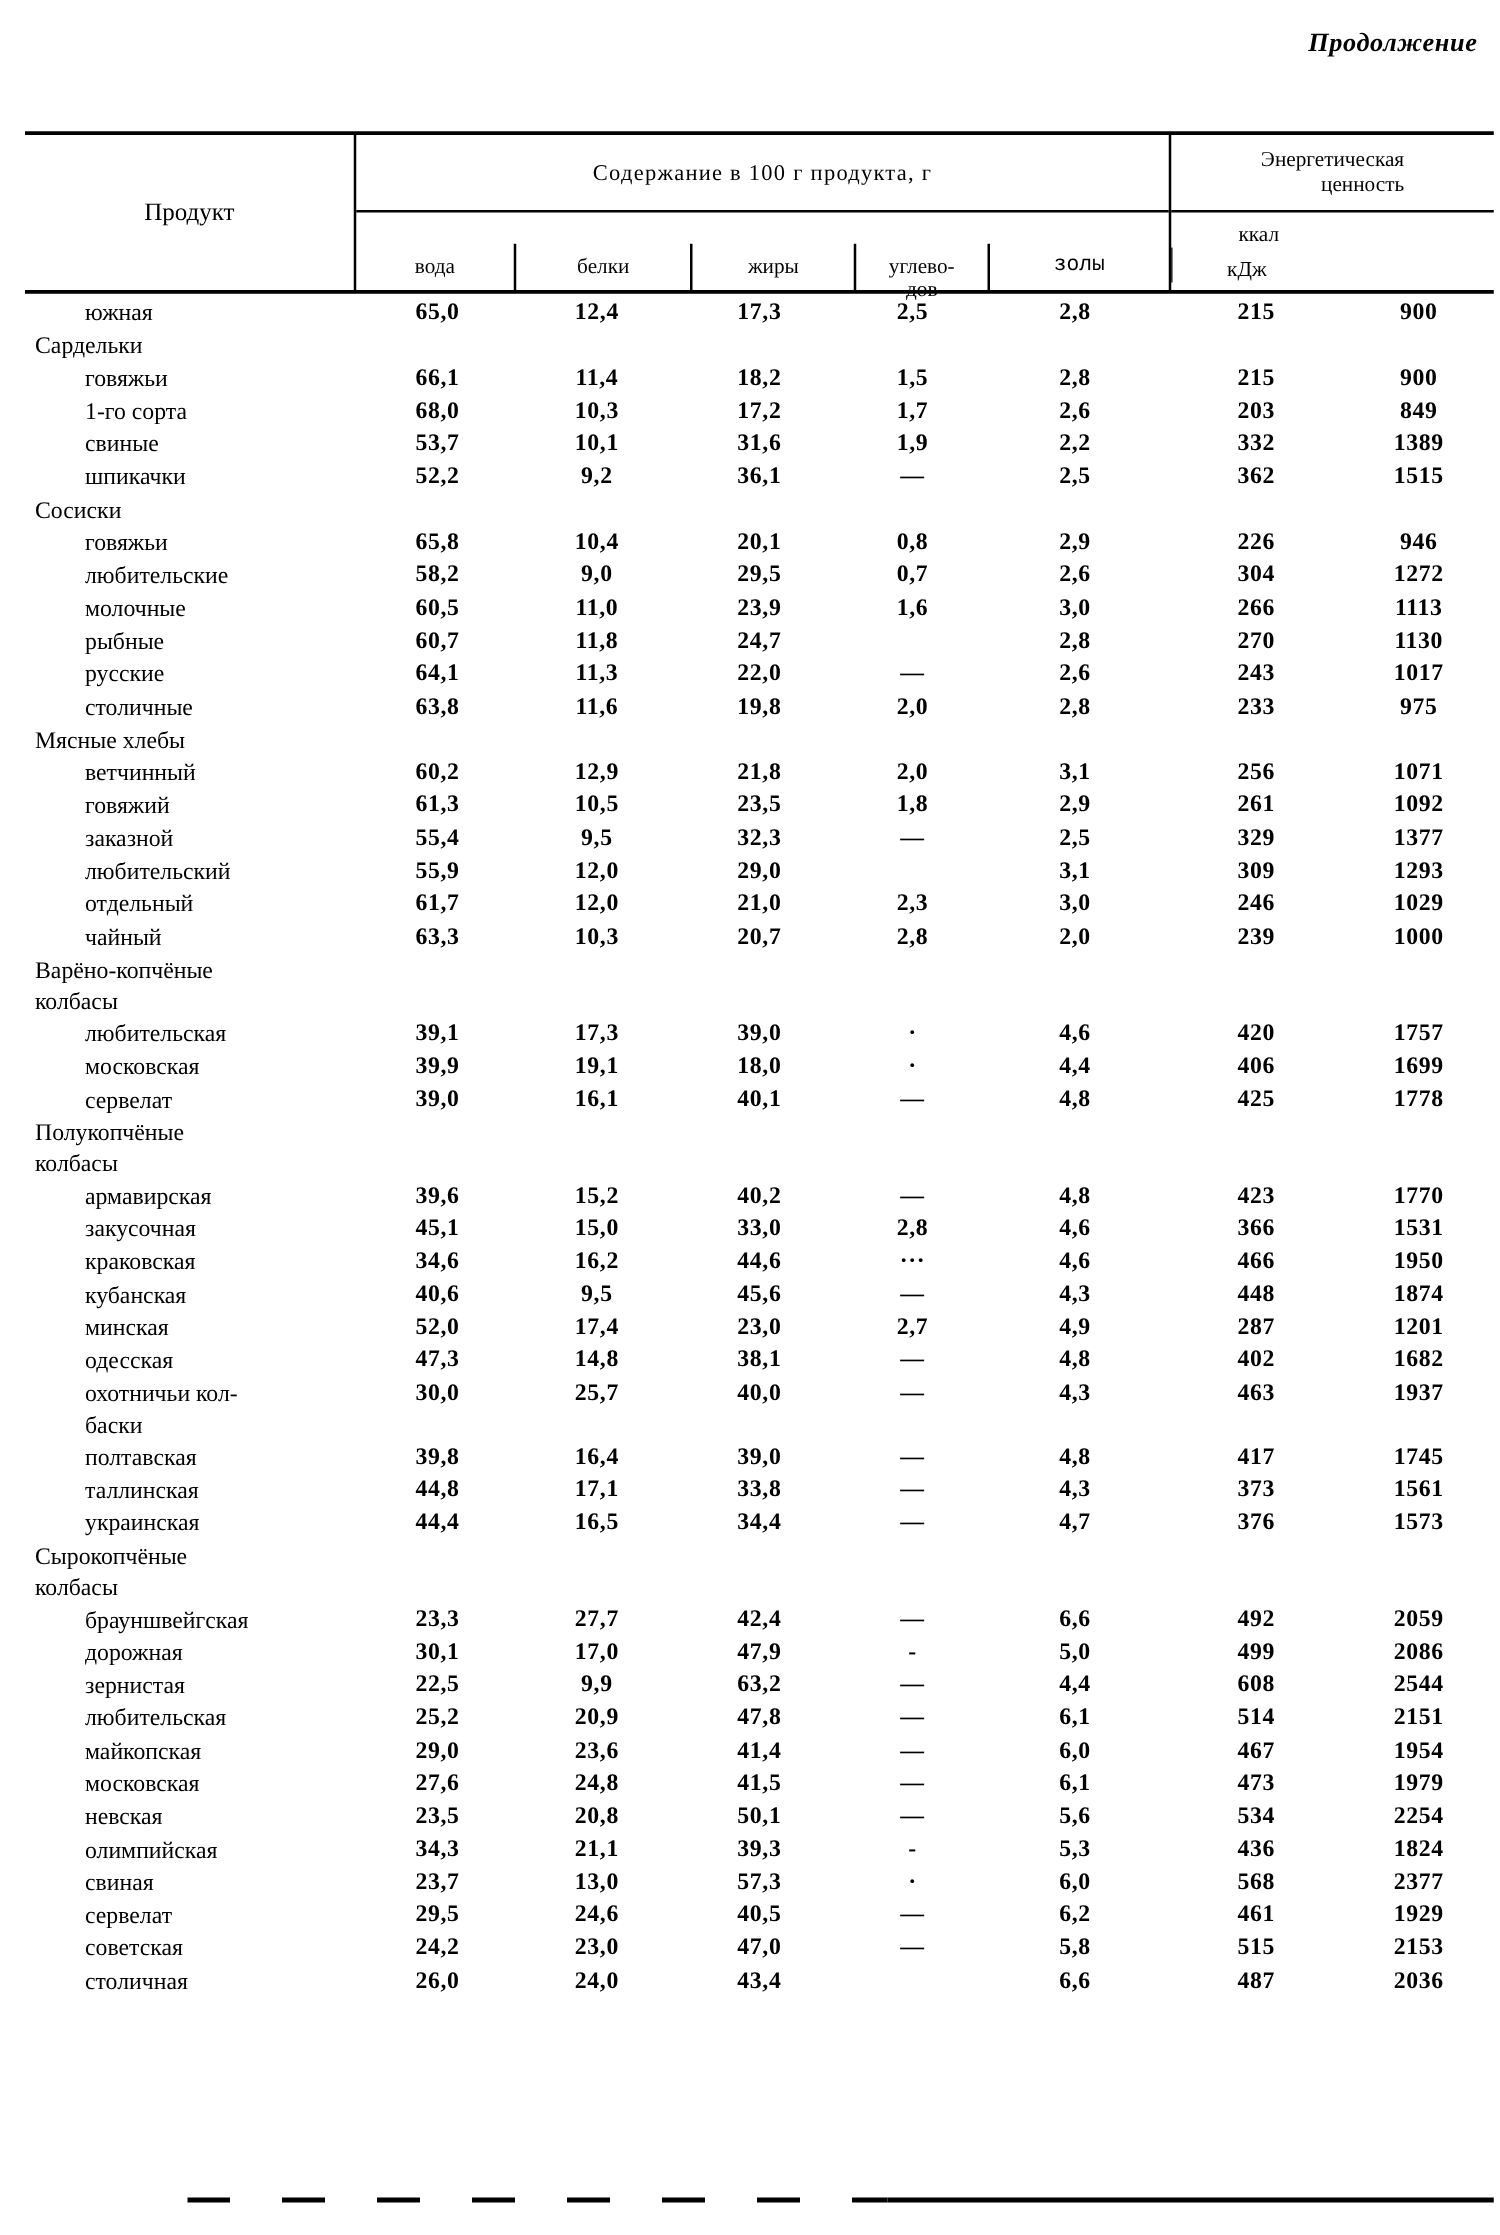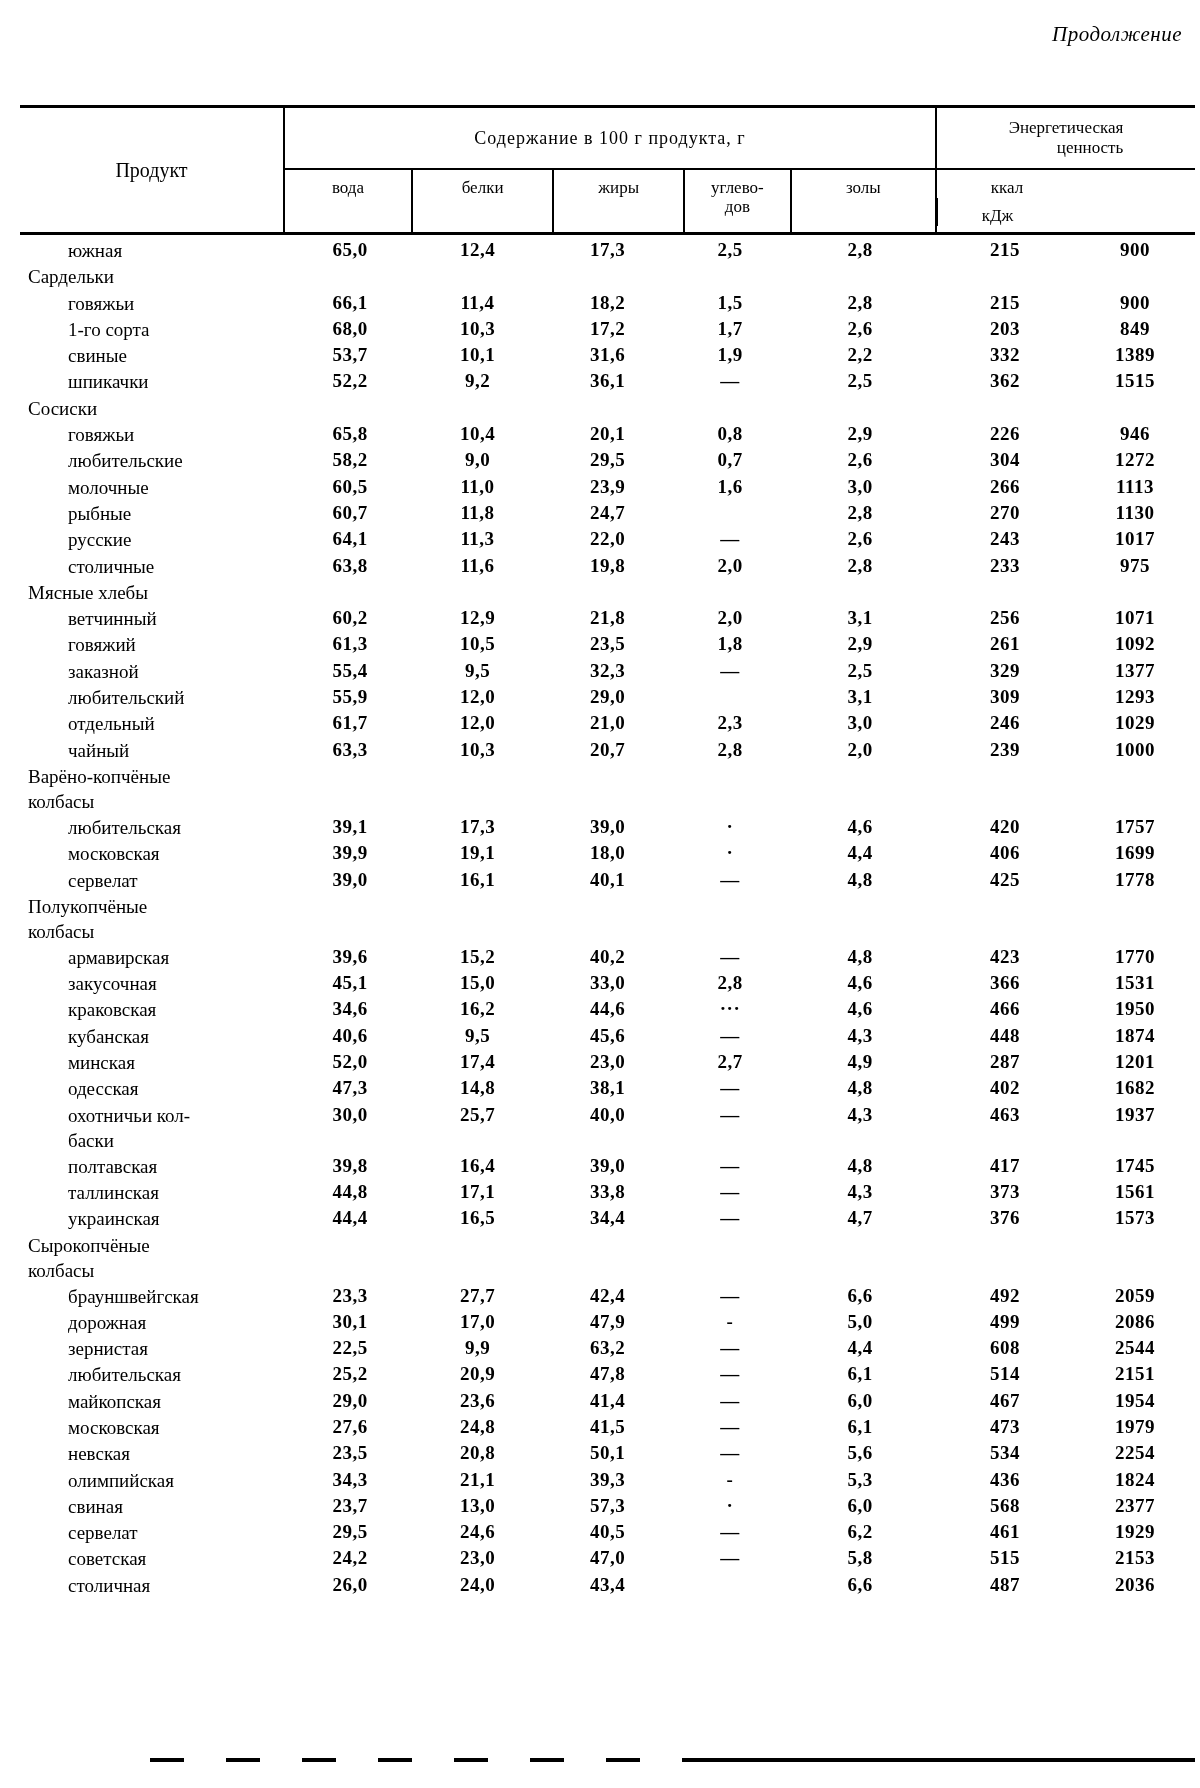--- a/index.html
+++ b/index.html
@@ -5,21 +5,21 @@
   html,body{margin:0;padding:0;background:#fff;}
   body{
     width:1200px;height:1788px;position:relative;
     font-family:"Liberation Serif","DejaVu Serif",serif;
     color:#000;
     -webkit-font-smoothing:none;
   }
   .page{position:absolute;inset:0;}
   .continuation{
     position:absolute;top:22px;right:18px;
-    font-style:italic;font-weight:normal;font-size:21px;letter-spacing:.5px;
+    font-style:italic;font-weight:bold;font-size:21px;letter-spacing:.5px;
   }
   
   .tbl{position:absolute;left:20px;top:105px;width:1175px;}
   .thead{
     display:flex;
     border-top:3px solid #000;
     border-bottom:3px solid #000;
   }
   .h-product{
     width:265px;box-sizing:border-box;
@@ -30,38 +30,38 @@
   .h-main{width:650px;box-sizing:border-box;}
   .h-main-top{
     height:62px;box-sizing:border-box;
     border-bottom:2px solid #000;
     display:flex;align-items:center;justify-content:center;
     font-size:18px;letter-spacing:1px;
   }
   .h-sub{display:flex;height:62px;box-sizing:border-box;}
   .h-sub .sc{
     box-sizing:border-box;display:flex;justify-content:center;
-    padding-top:8px;font-size:17px;text-align:center;white-space:pre-line;line-height:19px;
+    padding-top:8px;font-size:17px;text-align:center;white-space:pre-line;line-height:19px;margin-top:25px;
   }
   .h-sub .sc + .sc{border-left:2px solid #000;}
   .h-energy{width:260px;box-sizing:border-box;border-left:2px solid #000;}
   .h-energy-top{
     height:62px;box-sizing:border-box;border-bottom:2px solid #000;
     display:flex;align-items:center;justify-content:center;
     font-size:17px;text-align:right;white-space:pre-line;line-height:20px;
   }
   .h-energy-sub{display:flex;height:62px;box-sizing:border-box;flex-direction:column;}
   .h-energy-sub .sc{
     box-sizing:border-box;display:flex;justify-content:center;
     padding-top:8px;font-size:17px;
   }
   .h-energy-sub .sc + .sc{border-left:1px solid #000;}
   
   .w1{width:130px;} .w2{width:146px;} .w3{width:135px;}
-  .w4{width:110px;} .w5{width:150px;} .w6{width:140px;} .w7{width:120px;}
+  .w4{width:110px;} .w5{width:150px;font-family:Liberation Mono, monospace;} .w6{width:140px;} .w7{width:120px;}
   
   .tbody{padding-top:2px;}
   .row{display:flex;align-items:flex-start;min-height:26.3px;line-height:26px;}
   .c{box-sizing:border-box;}
   .c0{width:265px;font-size:19px;white-space:pre-line;line-height:25px;padding-top:1px;}
   .row.item .c0{padding-left:48px;}
   .row.group .c0{padding-left:8px;}
   .val{
     font-size:19px;font-weight:bold;text-align:center;
     letter-spacing:.5px;

